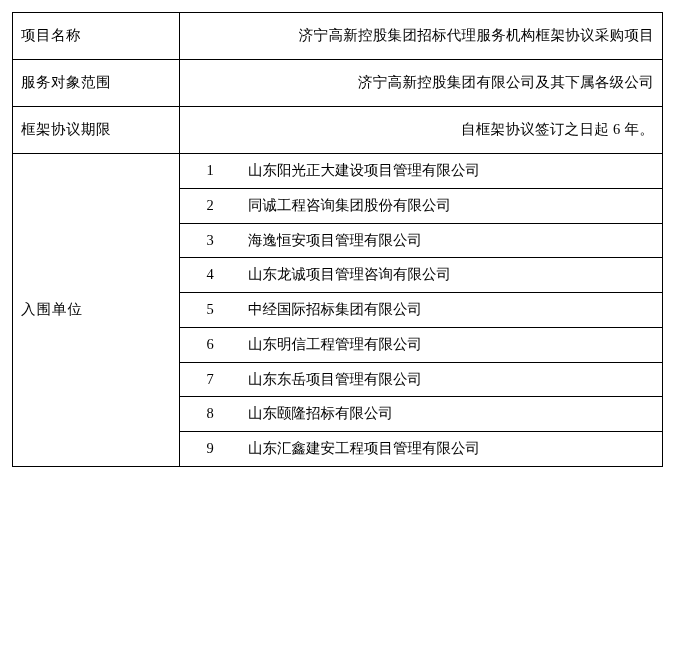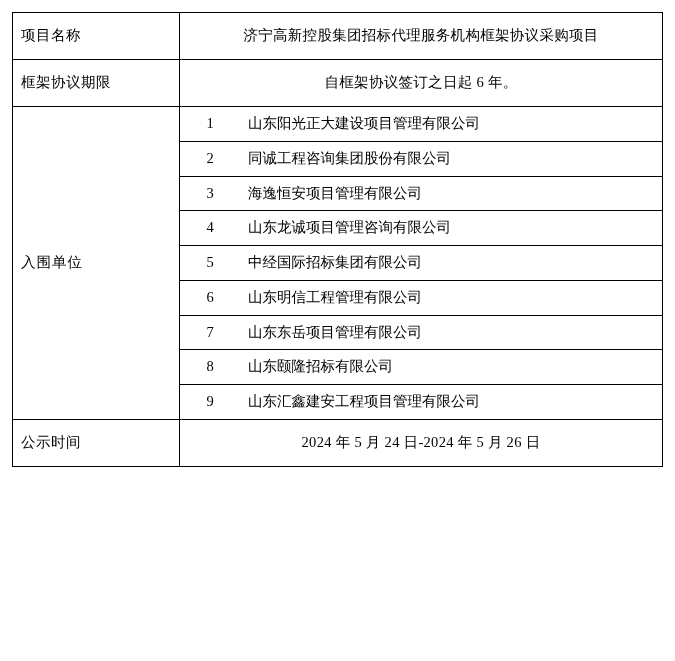--- a/index.html
+++ b/index.html
@@ -33,21 +33,21 @@
     font-size: 14.5px;
     line-height: 1.5;
   }
   .label-cell {
     width: 150px;
     text-align: left;
     padding-left: 12px;
     letter-spacing: 0.5px;
   }
   .value-cell {
-    text-align: center;
+    text-align: right;
     padding-left: 12px;
     letter-spacing: 0.3px;
   }
   .label-cell-multiline {
     line-height: 1.45;
   }
   .vendor-label-cell {
     width: 150px;
     text-align: left;
     vertical-align: middle;
@@ -91,20 +91,24 @@
 <body>
 
 <div class="page">
   <table class="doc-table">
     <tbody>
       <tr class="row-h-small">
         <td class="label-cell">项目名称</td>
         <td class="value-cell">济宁高新控股集团招标代理服务机构框架协议采购项目</td>
       </tr>
       <tr class="row-h-small">
+        <td class="label-cell">服务对象范围</td>
+        <td class="value-cell">济宁高新控股集团有限公司及其下属各级公司</td>
+      </tr>
+      <tr class="row-h-small">
         <td class="label-cell">框架协议期限</td>
         <td class="value-cell">自框架协议签订之日起 6 年。</td>
       </tr>
       <tr>
         <td class="vendor-label-cell">入围单位</td>
         <td class="nested-wrap">
           <table class="vendor-table nested-wrap-inner">
             <tbody>
               <tr>
                 <td class="vendor-num">1</td>
@@ -139,19 +143,15 @@
                 <td class="vendor-name">山东颐隆招标有限公司</td>
               </tr>
               <tr>
                 <td class="vendor-num">9</td>
                 <td class="vendor-name">山东汇鑫建安工程项目管理有限公司</td>
               </tr>
             </tbody>
           </table>
         </td>
       </tr>
-      <tr class="row-h-small">
-        <td class="label-cell">公示时间</td>
-        <td class="value-cell">2024 年 5 月 24 日-2024 年 5 月 26 日</td>
-      </tr>
     </tbody>
   </table>
 </div>
 
 </body></html>

